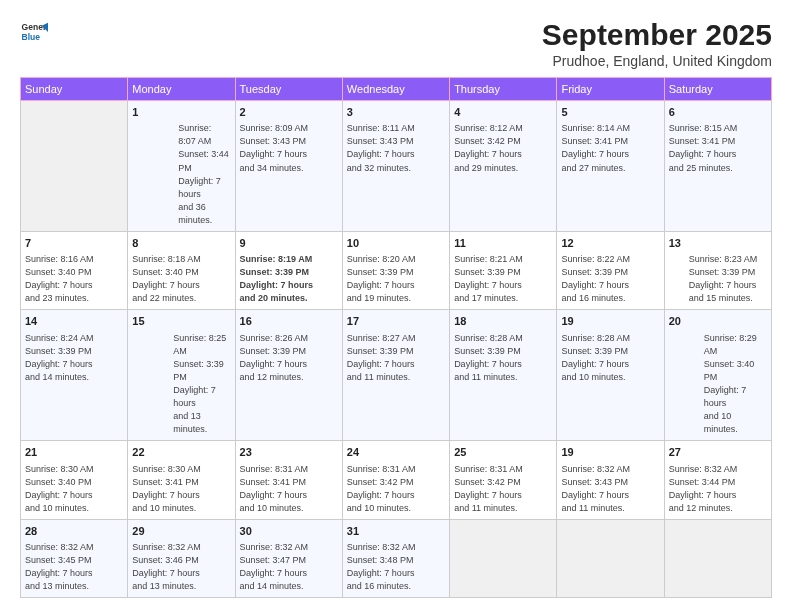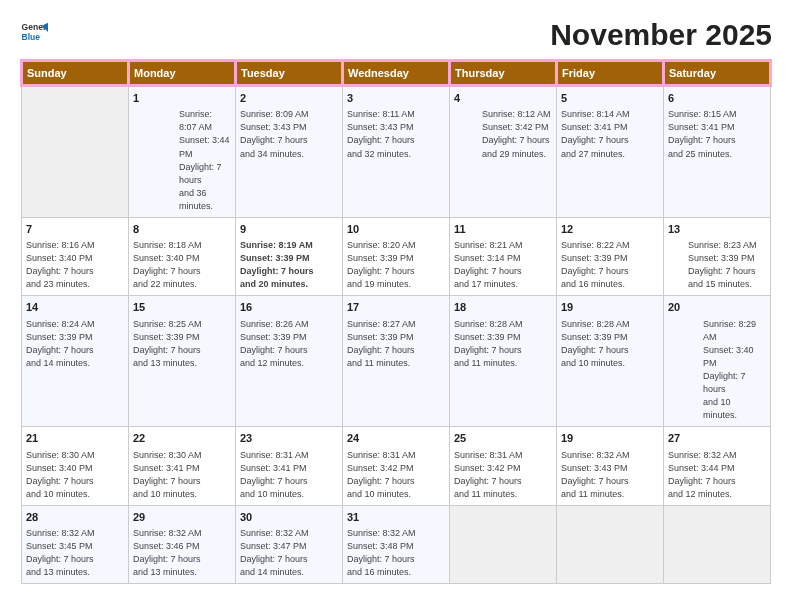--- a/index.html
+++ b/index.html
@@ -44,27 +44,27 @@
       font-size: 14px;
       color: #444;
       margin-top: 2px;
     }
     table {
       width: 100%;
       border-collapse: collapse;
       font-size: 10px;
     }
     thead tr th {
-      background-color: #a16207;
+      background-color: #8b5cf6;
       color: #fff;
       padding: 5px 4px;
       text-align: left;
       font-size: 11px;
-      font-weight: bold;
-      border: 3px solid #f9a8d4;
+      font-weight: normal;
+      border: 1px solid #f9a8d4;
     }
     tbody tr td {
       border: 1px solid #ccc;
       padding: 4px 4px;
       vertical-align: top;
       width: 14.28%;
       min-height: 70px;
       font-size: 9.5px;
       color: #333;
       line-height: 1.4;
@@ -97,21 +97,22 @@
 <div class="page">
   <div class="header-row">
     <div class="logo">
       <svg class="logo-icon" viewBox="0 0 36 36" xmlns="http://www.w3.org/2000/svg">
         <text x="2" y="16" font-size="11" font-weight="bold" fill="#333" font-family="Arial">General</text>
         <text x="2" y="28" font-size="11" font-weight="bold" fill="#1a6eb5" font-family="Arial">Blue</text>
         <polygon points="28,10 36,6 36,18" fill="#1a6eb5"></polygon>
       </svg>
     </div>
     <div class="title-section">
-      <div class="main-title">November 2025</div>
+      <div class="main-title">September 2025</div>
+      <div class="subtitle">Prudhoe, England, United Kingdom</div>
     </div>
   </div>
 
   <table>
     <thead>
       <tr>
         <th>Sunday</th>
         <th>Monday</th>
         <th>Tuesday</th>
         <th>Wednesday</th>
@@ -139,21 +140,21 @@
           </td>
           <td>
             <span class="day-number">3</span>
             <div class="cell-content" style="white-space: pre-line;">Sunrise: 8:11 AM
 Sunset: 3:43 PM
 Daylight: 7 hours
 and 32 minutes.</div>
           </td>
           <td>
             <span class="day-number">4</span>
-            <div class="cell-content" style="white-space: pre-line; margin-left: 28px;">Sunrise: 8:12 AM
+            <div class="cell-content" style="white-space: pre-line;">Sunrise: 8:12 AM
 Sunset: 3:42 PM
 Daylight: 7 hours
 and 29 minutes.</div>
           </td>
           <td>
             <span class="day-number">5</span>
             <div class="cell-content" style="white-space: pre-line;">Sunrise: 8:14 AM
 Sunset: 3:41 PM
 Daylight: 7 hours
 and 27 minutes.</div>
@@ -191,21 +192,21 @@
           <td>
             <span class="day-number">10</span>
             <div class="cell-content" style="white-space: pre-line;">Sunrise: 8:20 AM
 Sunset: 3:39 PM
 Daylight: 7 hours
 and 19 minutes.</div>
           </td>
           <td>
             <span class="day-number">11</span>
             <div class="cell-content" style="white-space: pre-line;">Sunrise: 8:21 AM
-Sunset: 3:14 PM
+Sunset: 3:39 PM
 Daylight: 7 hours
 and 17 minutes.</div>
           </td>
           <td>
             <span class="day-number">12</span>
             <div class="cell-content" style="white-space: pre-line;">Sunrise: 8:22 AM
 Sunset: 3:39 PM
 Daylight: 7 hours
 and 16 minutes.</div>
           </td>
@@ -220,21 +221,21 @@
         <tr>
           <td>
             <span class="day-number">14</span>
             <div class="cell-content" style="white-space: pre-line;">Sunrise: 8:24 AM
 Sunset: 3:39 PM
 Daylight: 7 hours
 and 14 minutes.</div>
           </td>
           <td>
             <span class="day-number">15</span>
-            <div class="cell-content" style="white-space: pre-line;">Sunrise: 8:25 AM
+            <div class="cell-content" style="white-space: pre-line; margin-left: 41px;">Sunrise: 8:25 AM
 Sunset: 3:39 PM
 Daylight: 7 hours
 and 13 minutes.</div>
           </td>
           <td>
             <span class="day-number">16</span>
             <div class="cell-content" style="white-space: pre-line;">Sunrise: 8:26 AM
 Sunset: 3:39 PM
 Daylight: 7 hours
 and 12 minutes.</div>

